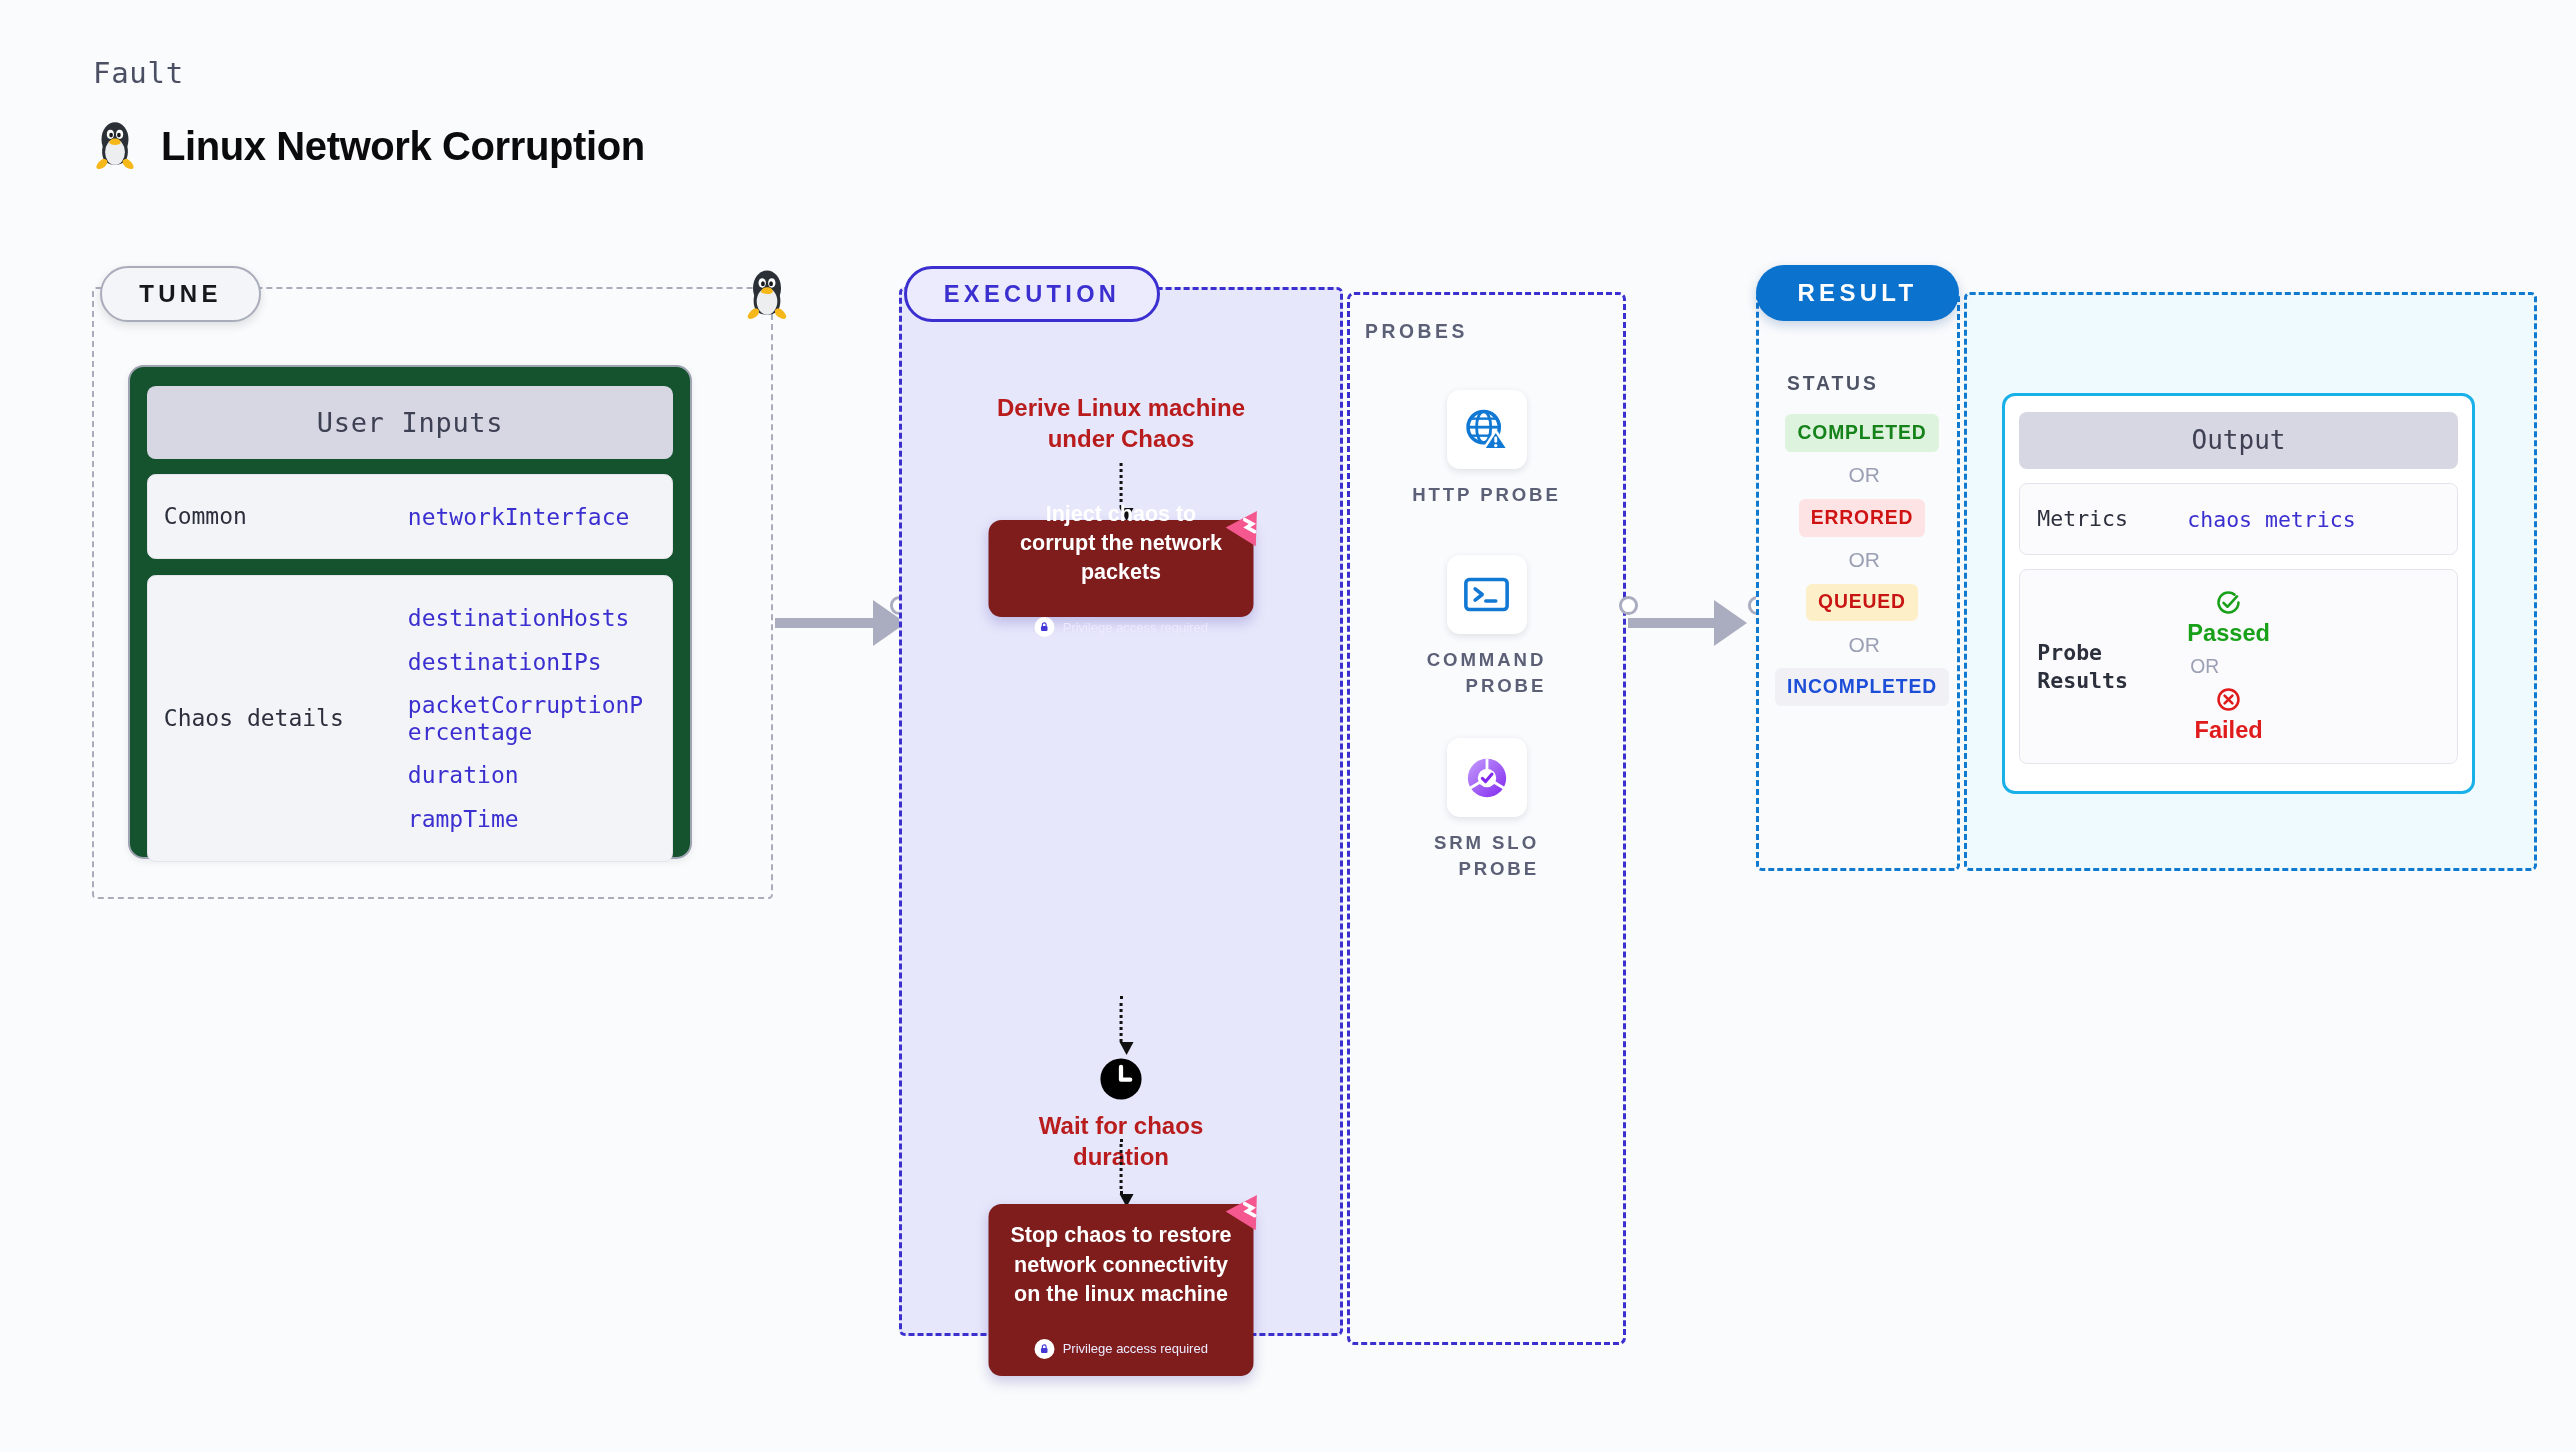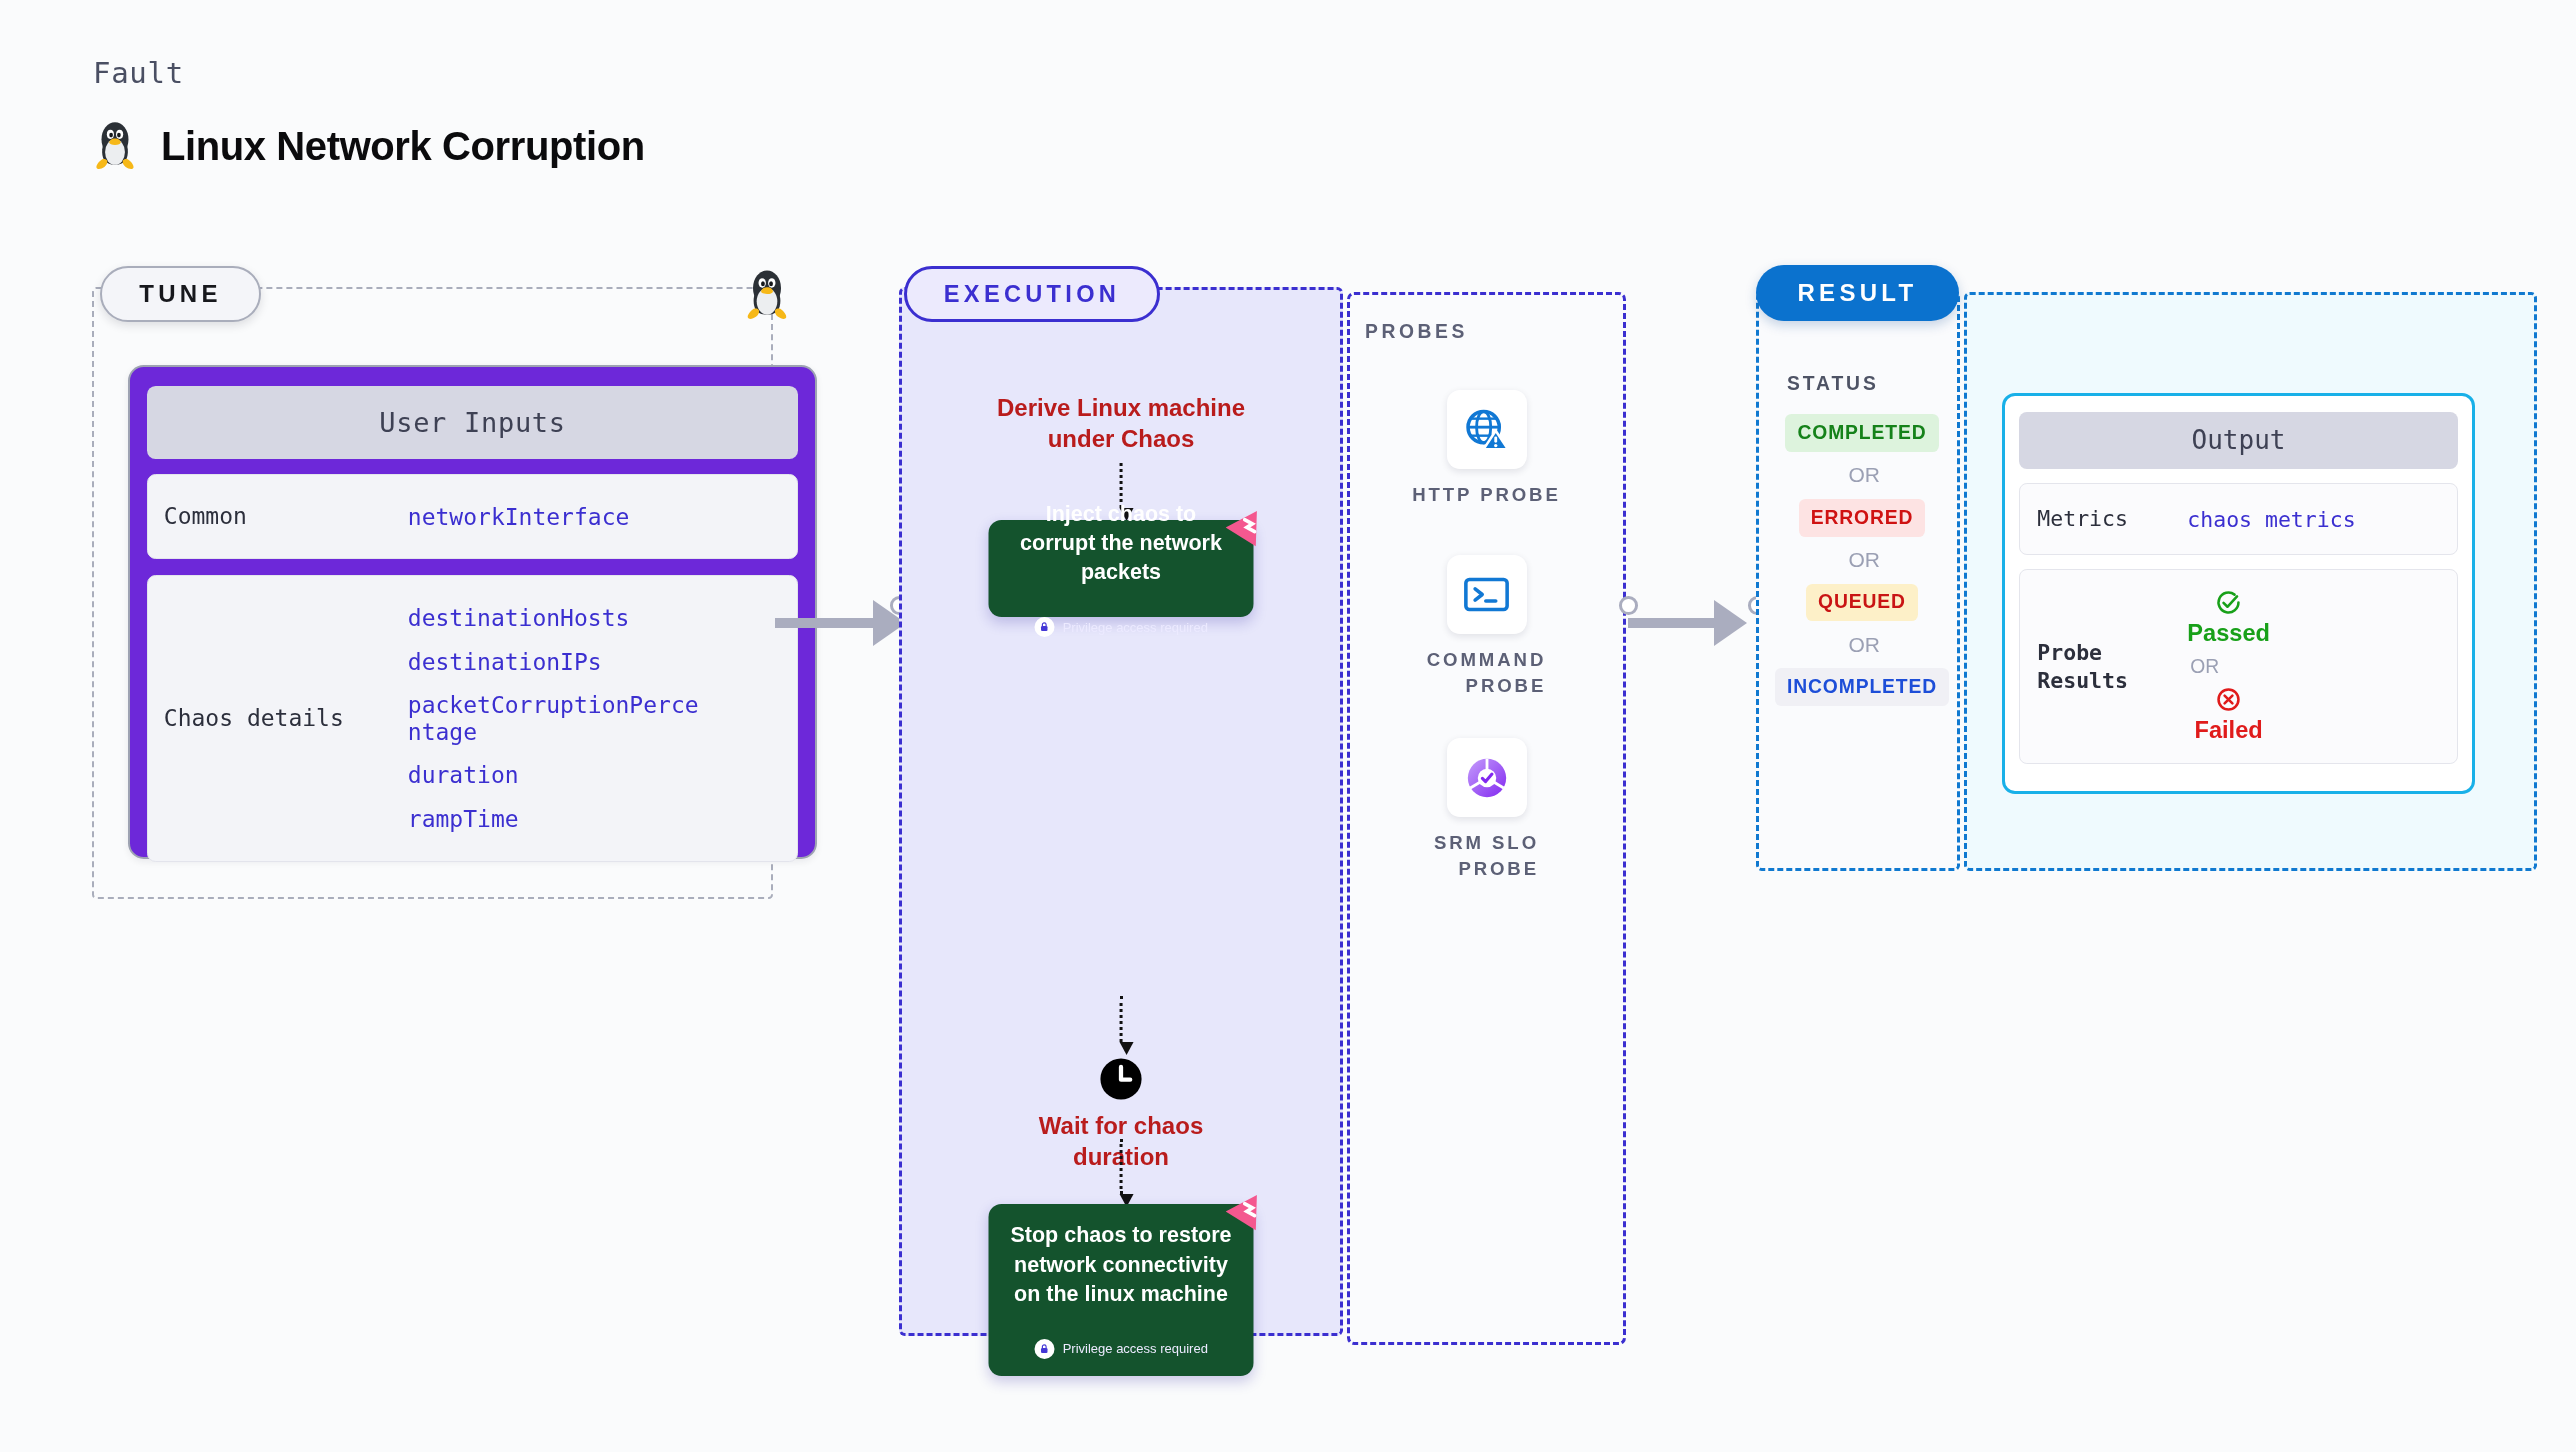--- a/index.html
+++ b/index.html
@@ -36,22 +36,22 @@
 
   
   #tune-panel { left: 92px; top: 287px; width: 681px; height: 612px;
     border: 2.9px dashed #a9adbb; border-radius: 4.3px; background: transparent; }
   #tune-badge { left: 100px; top: 266px; width: 161px; height: 56px;
     background: #f4f5f9; border: 2.9px solid #a9adbb; color: #17181d;
     font-size: 24px; box-shadow: 0 3.6px 10px rgba(20,20,40,.13); }
   .tune-penguin { position: absolute; left: 741px; top: 266px; width: 52px; height: 56px; }
 
   .ui-card {
-    position: absolute; left: 128px; top: 365px; width: 689px; height: 494px;
-    background: #6d28d9; border: 2.9px solid #9ea3b2; border-radius: 15.8px;
+    position: absolute; left: 128px; top: 365px; width: 564px; height: 494px;
+    background: #14532d; border: 2.9px solid #9ea3b2; border-radius: 15.8px;
     box-shadow: 0 2.1px 7.2px rgba(20,20,40,.07);
   }
   .ui-card-header {
     margin: 18.6px 17px 0 17px; height: 73px; background: #d6d7e3; border-radius: 8.6px;
     display: flex; align-items: center; justify-content: center;
     font-family: "DejaVu Sans Mono", monospace; font-size: 27px; color: #3e4154; letter-spacing: 0.7px;
   }
   .ui-row {
     margin: 15.8px 17px 0 17px; background: #f3f4f8; border: 1.4px solid #e3e4ec; border-radius: 8.6px;
     display: flex; align-items: center; padding: 18.6px 15.8px;
@@ -90,21 +90,21 @@
     width: 0; height: 0; margin: 0 auto;
     border-left: 7.9px solid transparent; border-right: 7.9px solid transparent;
     border-top: 13px solid #111;
   }
   #arrow-1 { top: 176px; height: 56px; }
   #arrow-2 { top: 709px; height: 57px; }
   #arrow-3 { top: 852px; height: 66px; }
 
   .chaos-node {
     position: absolute; left: 50%; transform: translateX(-50%);
-    width: 265px; background: #14532d; border-radius: 13px;
+    width: 265px; background: #7f1d1d; border-radius: 13px;
     box-shadow: 0 5.7px 13px rgba(40,30,160,.22);
     display: flex; flex-direction: column; align-items: center; justify-content: center;
     padding: 21.5px 18.6px;
   }
   .chaos-node-title {
     color: #fff; font-size: 21.5px; font-weight: bold; text-align: center; line-height: 1.35;
   }
   .chaos-node-priv {
     display: flex; align-items: center; gap: 8.6px; margin-top: 30px;
     color: #eceaff; font-size: 13px; text-align: center;

